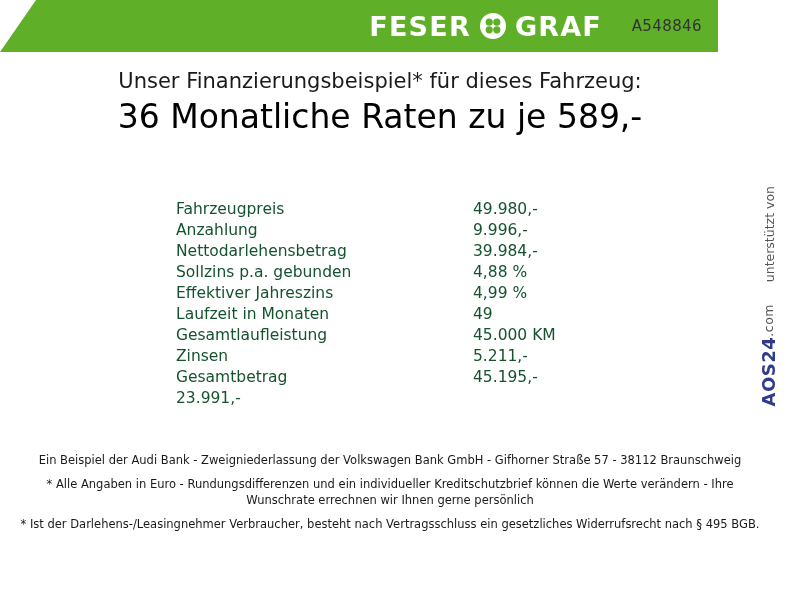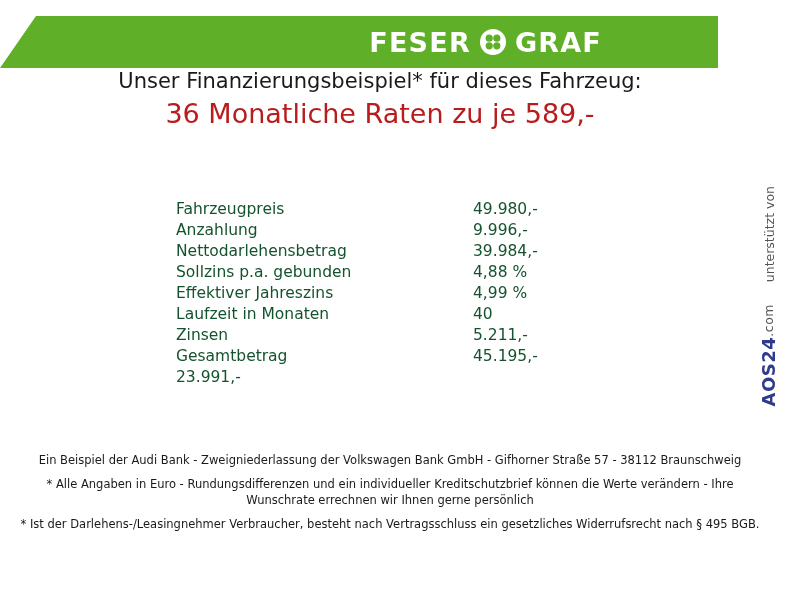--- a/index.html
+++ b/index.html
@@ -16,21 +16,20 @@
     height: 600px;
     background: #ffffff;
   }
 
   
   .header {
     position: absolute;
     top: 0; left: 0;
     width: 720px;
     height: 52px;
-    margin-top: 16px;
   }
   .header-green {
     position: absolute;
     top: 0; left: 0;
     width: 718px;
     height: 52px;
     background: #5faf28;
     
     clip-path: polygon(36px 0, 718px 0, 718px 52px, 0 52px);
   }
@@ -77,22 +76,22 @@
     left: 0;
     width: 760px;
     text-align: center;
   }
   .title-1 {
     font-size: 21px;
     color: #1a1a1a;
     line-height: 1.25;
   }
   .title-2 {
-    font-size: 27px;
-    color: #b91c1c;
+    font-size: 33px;
+    color: #000000;
     line-height: 1.3;
     margin-top: 2px;
   }
 
   
   .table {
     position: absolute;
     top: 198px;
     left: 176px;
     width: 430px;
@@ -173,20 +172,21 @@
           <g fill="#5faf28">
             <circle cx="9.2" cy="9.2" r="3.6"></circle>
             <circle cx="16.8" cy="9.2" r="3.6"></circle>
             <circle cx="9.2" cy="16.8" r="3.6"></circle>
             <circle cx="16.8" cy="16.8" r="3.6"></circle>
           </g>
         </svg>
       </span>
       <span class="brand-word">GRAF</span>
     </div>
+    <div class="ref-code">A548846</div>
   </div>
 
   <div class="title-block">
     <div class="title-1">Unser Finanzierungsbeispiel* für dieses Fahrzeug:</div>
     <div class="title-2">36 Monatliche Raten zu je 589,-</div>
   </div>
 
   <div class="table">
     <div class="row">
       <span class="label">Fahrzeugpreis</span>
@@ -203,21 +203,25 @@
     <div class="row">
       <span class="label">Sollzins p.a. gebunden</span>
       <span class="value">4,88 %</span>
     </div>
     <div class="row">
       <span class="label">Effektiver Jahreszins</span>
       <span class="value">4,99 %</span>
     </div>
     <div class="row">
       <span class="label">Laufzeit in Monaten</span>
-      <span class="value">40</span>
+      <span class="value">49</span>
+    </div>
+    <div class="row">
+      <span class="label">Gesamtlaufleistung</span>
+      <span class="value">45.000 KM</span>
     </div>
     <div class="row">
       <span class="label">Zinsen</span>
       <span class="value">5.211,-</span>
     </div>
     <div class="row">
       <span class="label">Gesamtbetrag</span>
       <span class="value">45.195,-</span>
     </div>
     <div class="row">

